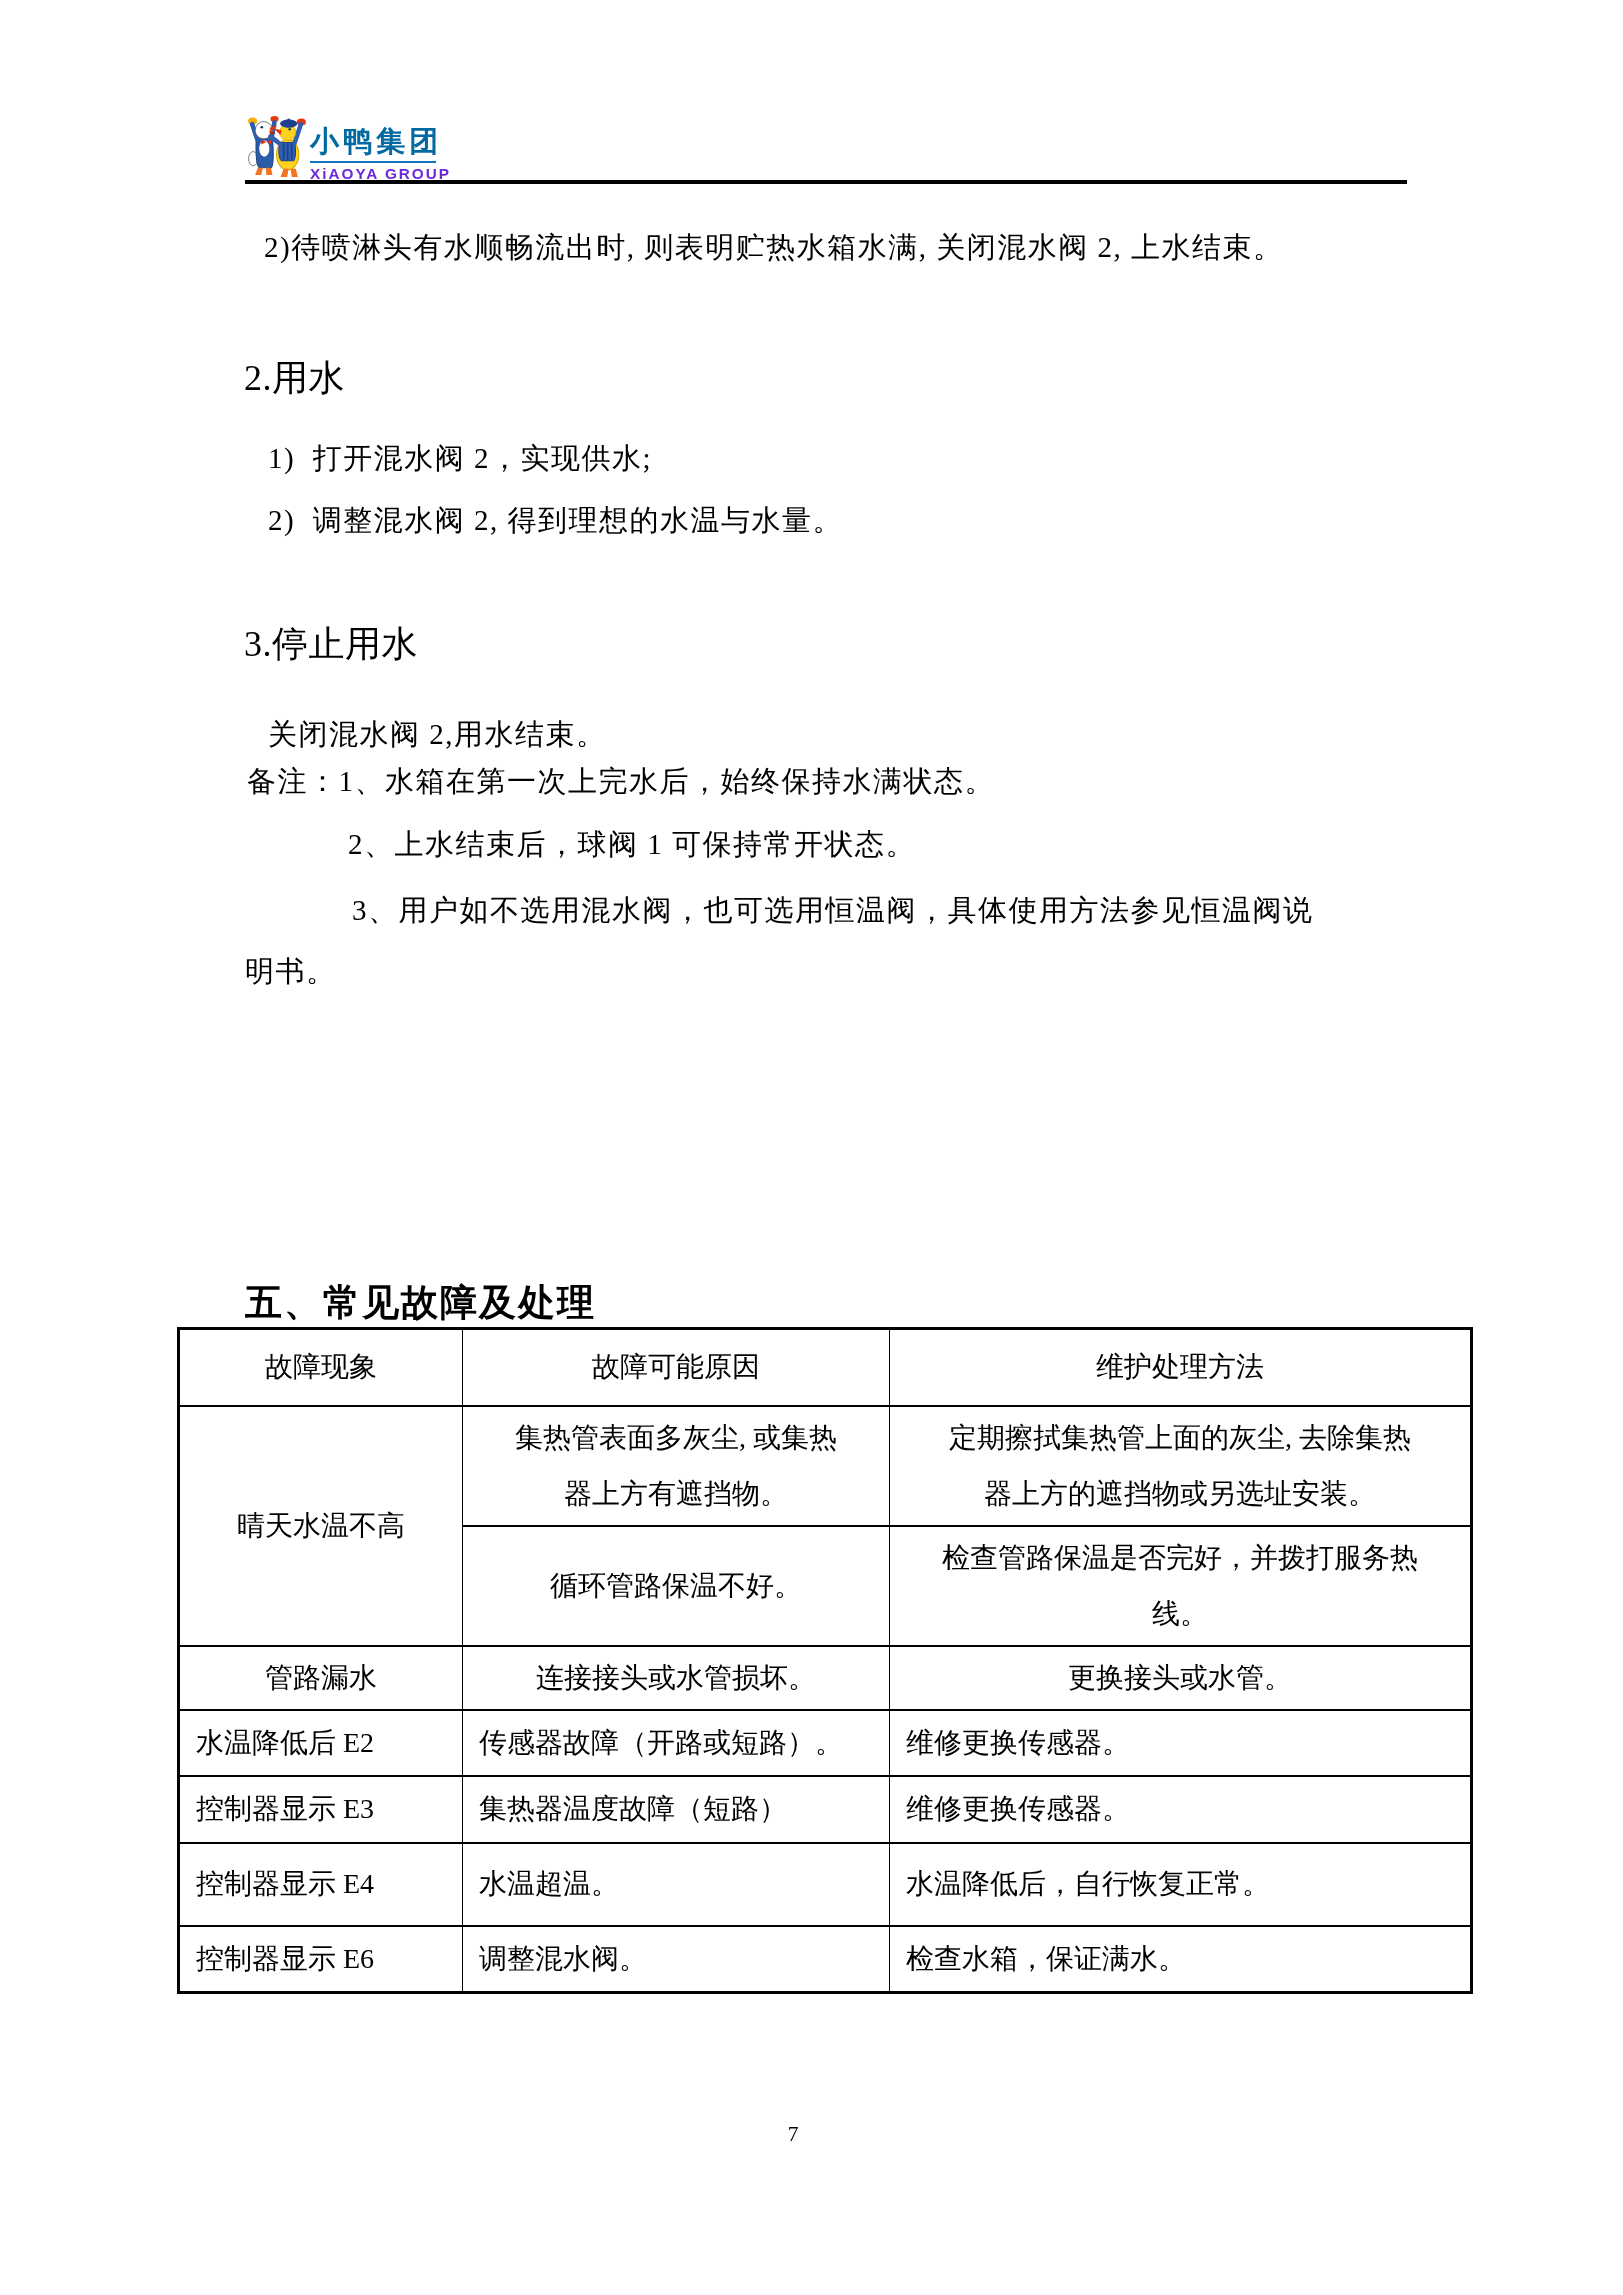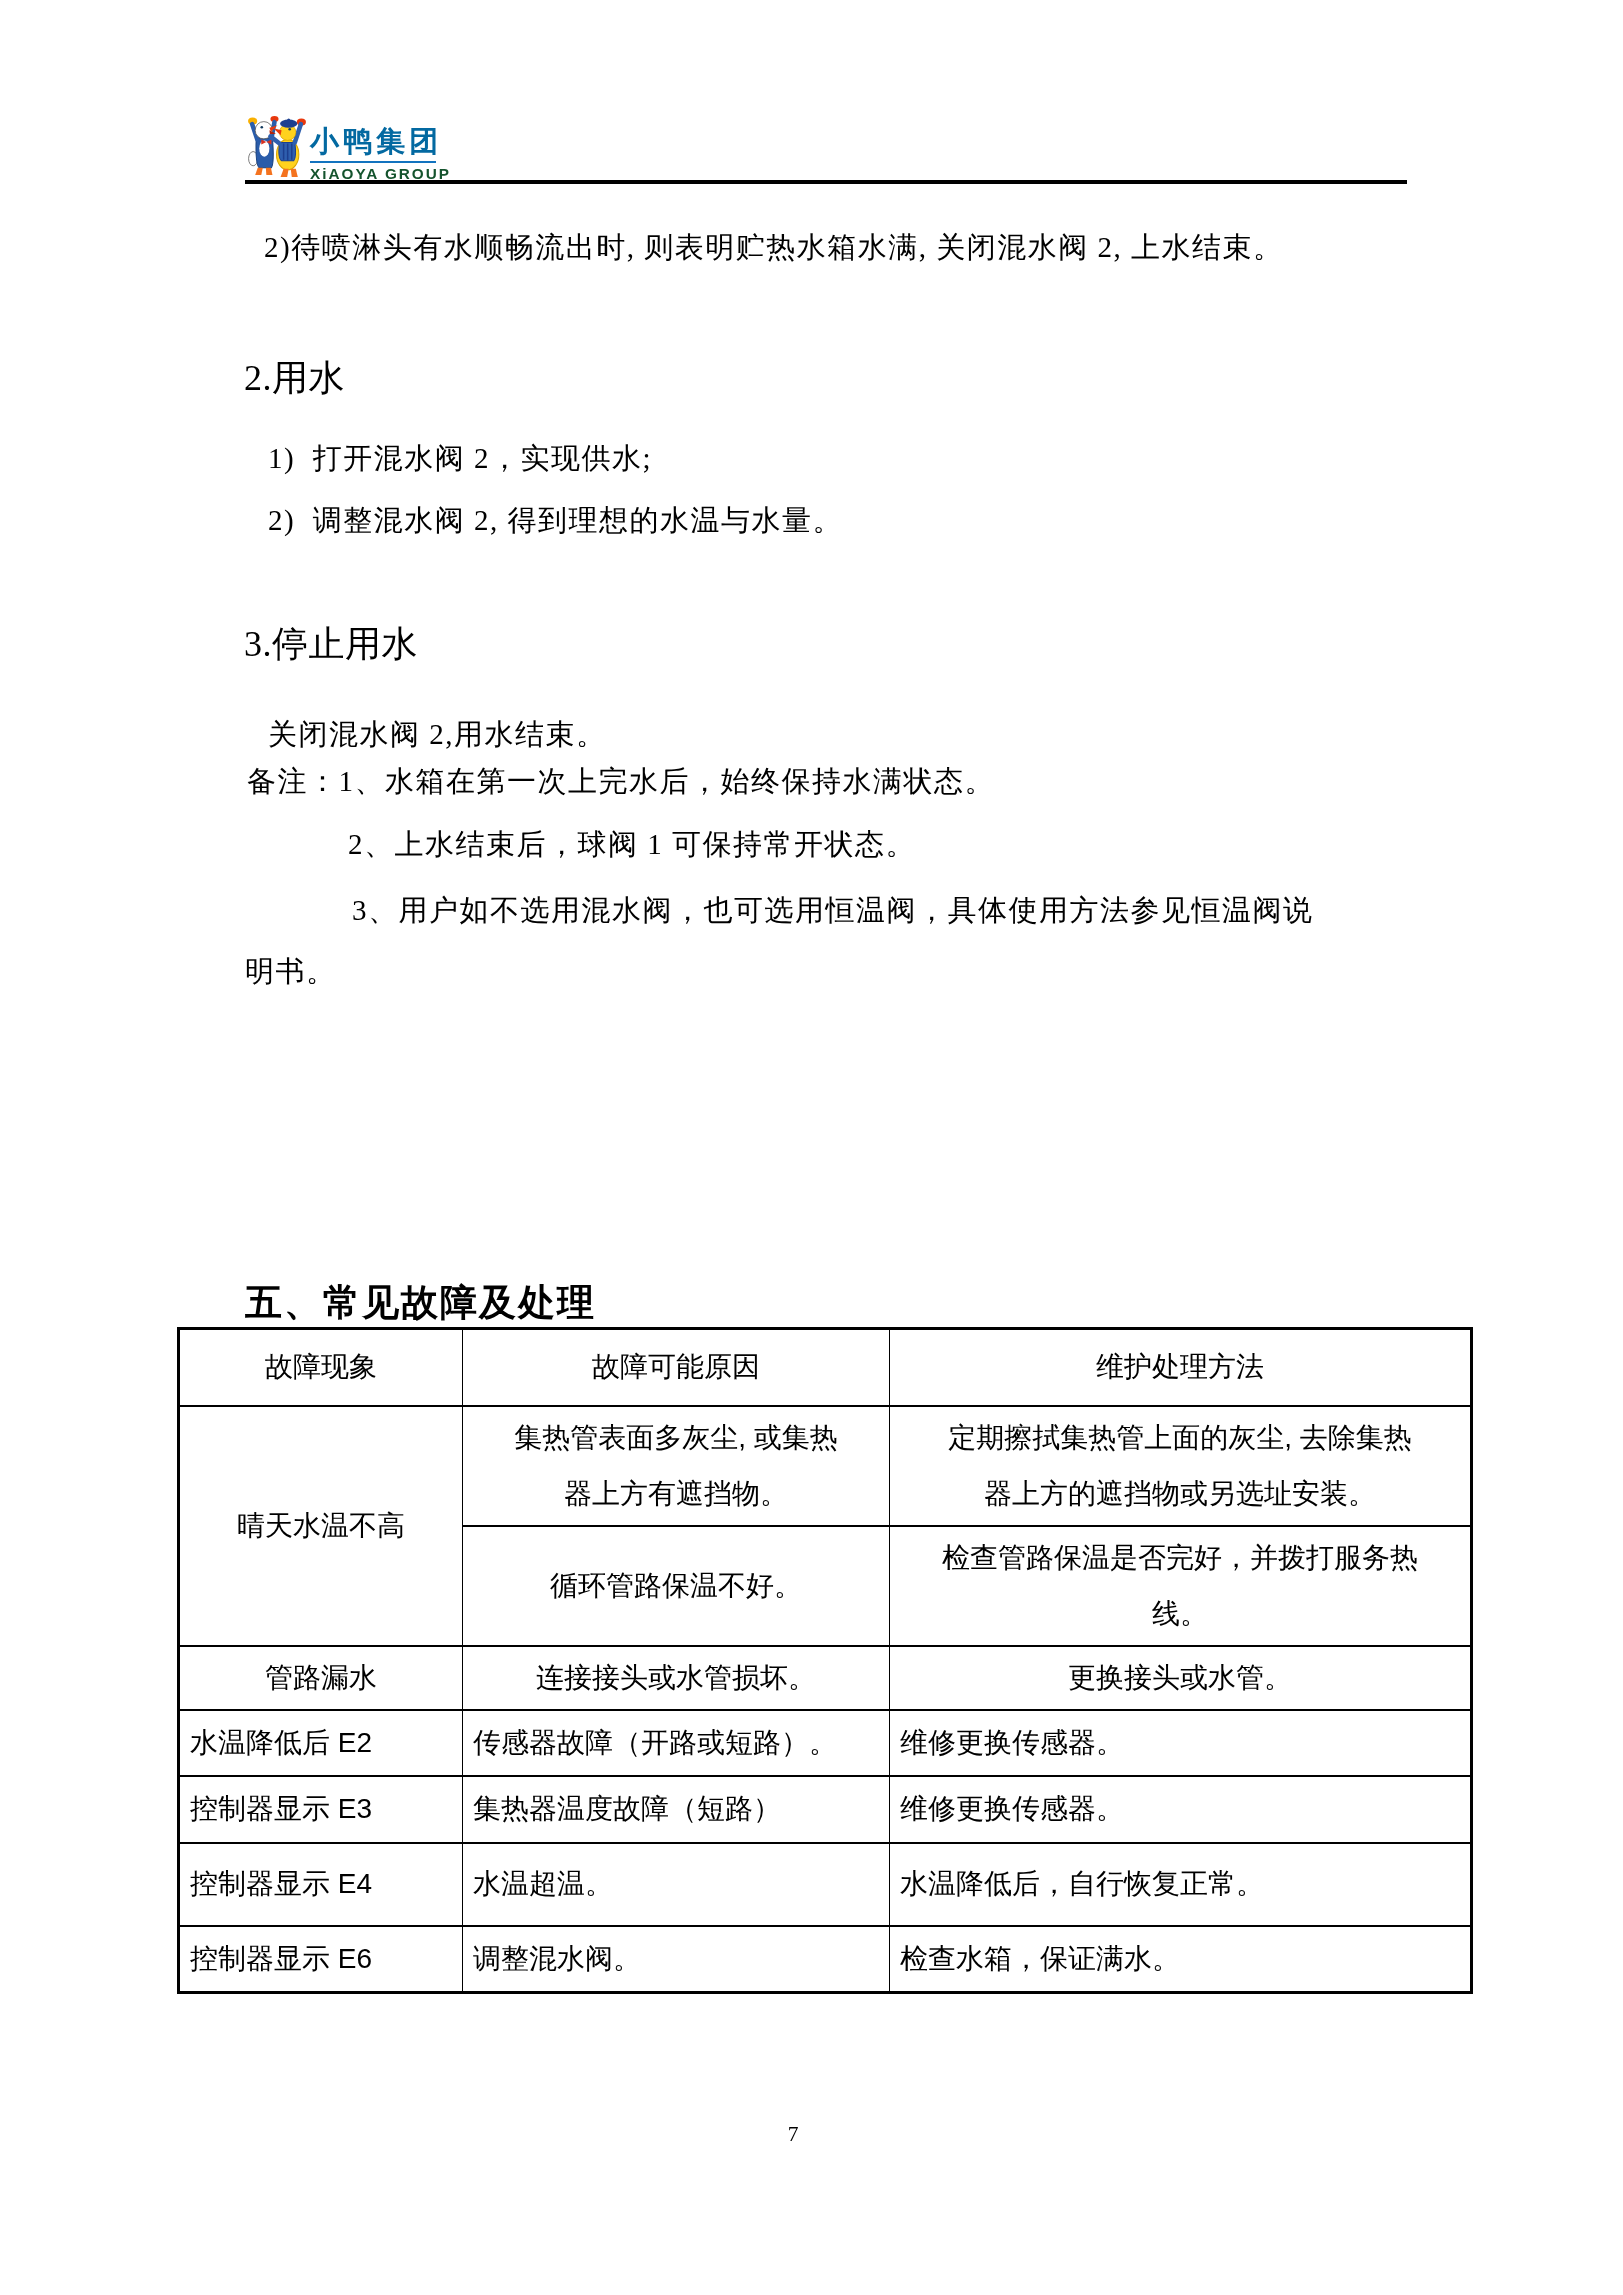--- a/index.html
+++ b/index.html
@@ -18,21 +18,21 @@
     position:absolute;left:66px;top:15.3px;
     font-family:"Liberation Sans","DejaVu Sans",sans-serif;
     font-weight:700;font-size:29px;line-height:1;
     letter-spacing:4.1px;color:#0369a1;white-space:pre;
   }
   .logo-underline{position:absolute;left:66px;top:49px;width:126px;height:2px;background:#1273bf;}
   .logo-en{
     position:absolute;left:66px;top:54px;
     font-family:"Liberation Sans","DejaVu Sans",sans-serif;
     font-weight:700;font-size:15.3px;line-height:1;
-    letter-spacing:2px;color:#14532d;white-space:pre;
+    letter-spacing:2px;color:#6d28d9;white-space:pre;
   }
   .header-rule{position:absolute;left:245px;top:180px;width:1162px;height:3.6px;background:#000;}
   
   .line{position:absolute;line-height:1.1;font-size:29px;white-space:pre;margin-top:19px;}
   .body-line{letter-spacing:1.5px;}
   .h-serif{font-size:36px;letter-spacing:0.5px;}
   .sec-title{
     font-family:"Liberation Sans","DejaVu Sans",sans-serif;
     font-weight:700;font-size:37px;letter-spacing:2px;
   }
@@ -40,24 +40,24 @@
   .fault-table-wrap{position:absolute;left:177px;top:1327px;}
   table.fault{
     border-collapse:collapse;table-layout:fixed;
     width:1292px;
     border:3.1px solid #000;
   }
   table.fault td{
     border:1.5px solid #000;
     border-top-width:2.6px;border-bottom-width:2.6px;
     font-size:28px;line-height:2.0;
-    padding:0 10px;
+    padding:0 16px;
     white-space:pre-line;
     vertical-align:middle;
-    font-family:Liberation Sans, sans-serif;
+    font-family:Liberation Serif, serif;
   }
   td.c{text-align:center;}
   td.l{text-align:left;}
   
   .page-num{position:absolute;left:757px;top:2124px;width:72px;text-align:center;font-size:21.5px;line-height:1;}
 </style>
 </head>
 <body>
 
 <div class="page">

